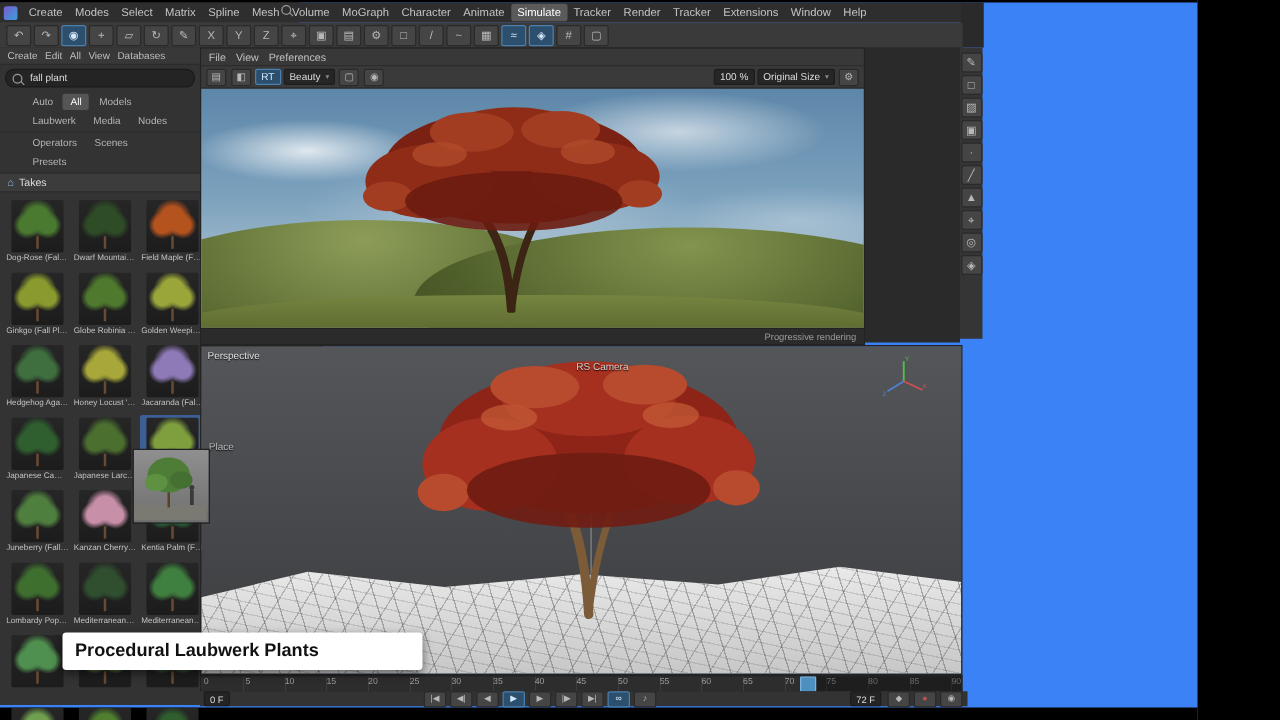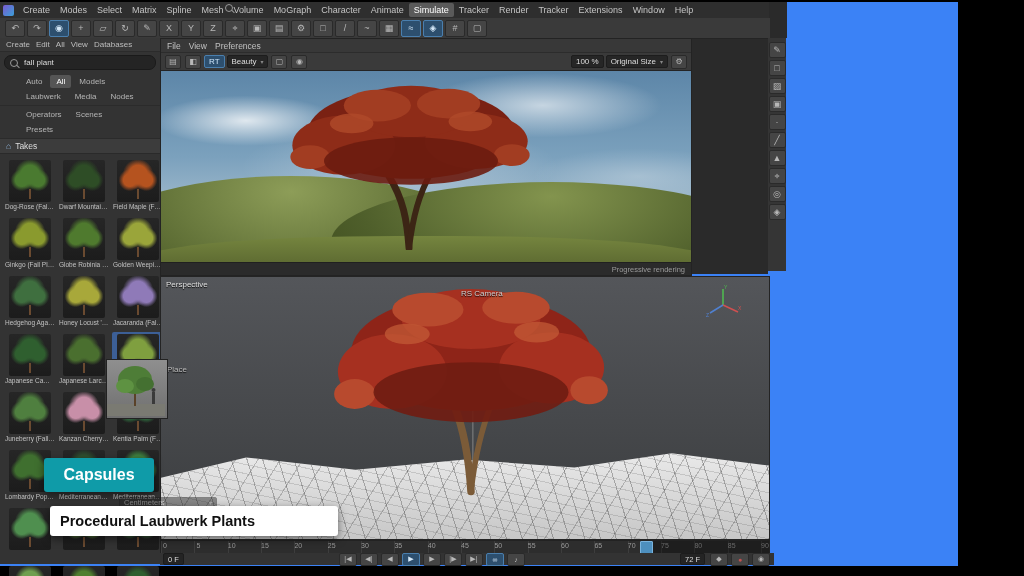--- a/index.html
+++ b/index.html
@@ -460,21 +460,21 @@
       <g fill="#701d12" opacity=".92">
           <ellipse cx="150" cy="126" rx="104" ry="32"></ellipse>
         </g>
       <g fill="#c25a36" opacity=".75">
         <ellipse cx="82" cy="64" rx="24" ry="11"></ellipse>
         <ellipse cx="220" cy="62" rx="24" ry="11"></ellipse>
       </g>
     </svg>
     <span class="vp-label" style="left:5px;top:3px;">Perspective</span>
     <span class="vp-label" style="left:300px;top:12px;color:#cfcfcf;">RS Camera</span>
-    <span class="vp-label" style="left:6px;top:88px;color:#bdbdbd;">Place</span>
+    <span class="vp-label" style="left:6px;top:76px;color:#bdbdbd;">Place</span>
     <svg class="gizmo" width="40" height="40" viewBox="0 0 40 40">
       <line x1="20" y1="22" x2="20" y2="6" stroke="#4fbf4f" stroke-width="1.5"></line>
       <line x1="20" y1="22" x2="35" y2="29" stroke="#d05050" stroke-width="1.5"></line>
       <line x1="20" y1="22" x2="7" y2="30" stroke="#5080d0" stroke-width="1.5"></line>
       <text x="21" y="6" fill="#4fbf4f" font-size="5">Y</text>
       <text x="35" y="27" fill="#d05050" font-size="5">X</text>
       <text x="3" y="34" fill="#5080d0" font-size="5">Z</text>
     </svg>
   </div>
 
@@ -755,28 +755,20 @@
         <span class="albl">Editor Mode</span>
         <span class="sel w120 hl">
           <span>Render Geometry</span>
             <span class="arr">▾</span>
         </span>
       </div>
       <div class="arow">
         <span class="pdot"></span>
         <span class="albl">Use Document Scale</span>
         <span class="chk">✓</span>
-      </div>
-      <div class="arow">
-        <span class="pdot"></span>
-        <span class="albl dim">Custom Scale</span>
-        <span class="sel w90 dim">
-          <span>Centimeters</span>
-            <span class="arr">▾</span>
-        </span>
       </div>
       <div class="stats">636736 Points, 662436 Polygons</div>
 
       <div class="sec">
         <span class="secarrow">▼</span>
         <span>Detail</span>
       </div>
 
       <div class="arow">
         <span class="pdot"></span>
@@ -850,16 +842,15 @@
       </span>
     <span class="tspace"></span>
     <span class="tfld">72 F</span>
     <span id="t-right" style="display:flex;gap:1px;margin-left:3px;">
         <span class="ib">◆</span>
         <span class="ib" style="color: rgb(192, 80, 80);">●</span>
         <span class="ib">◉</span>
       </span>
   </div>
 
-  <div id="badge" class="abs">Capsules</div>
   <div id="titlebox" class="abs">Procedural Laubwerk Plants</div>
 
 </div>
 
 </body></html>

